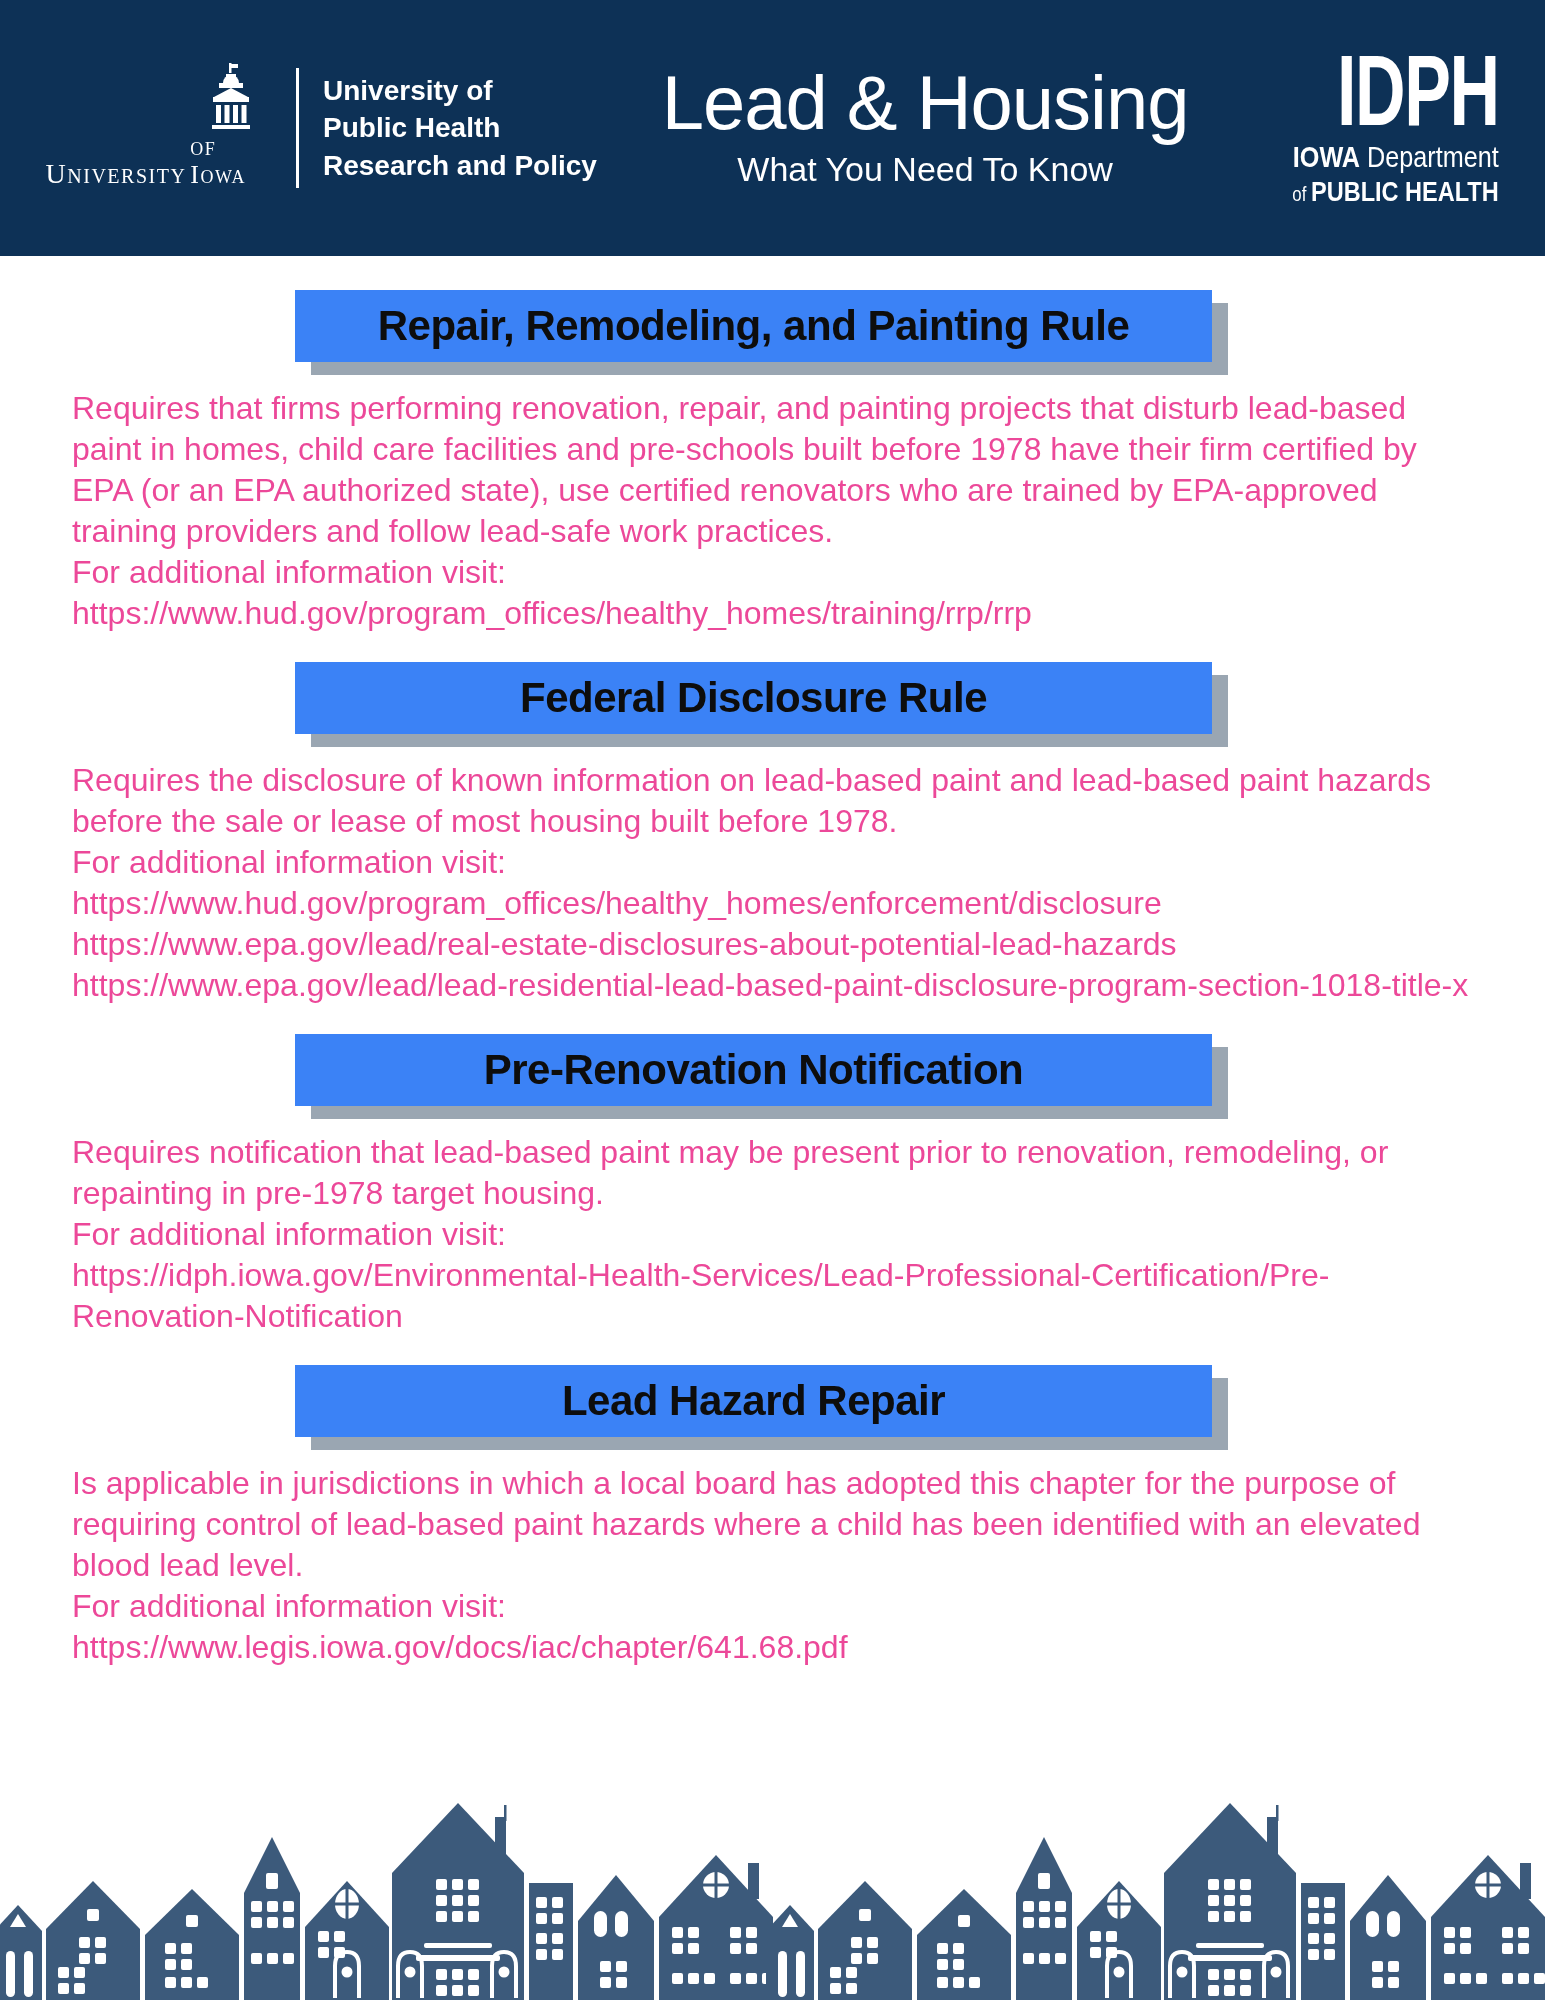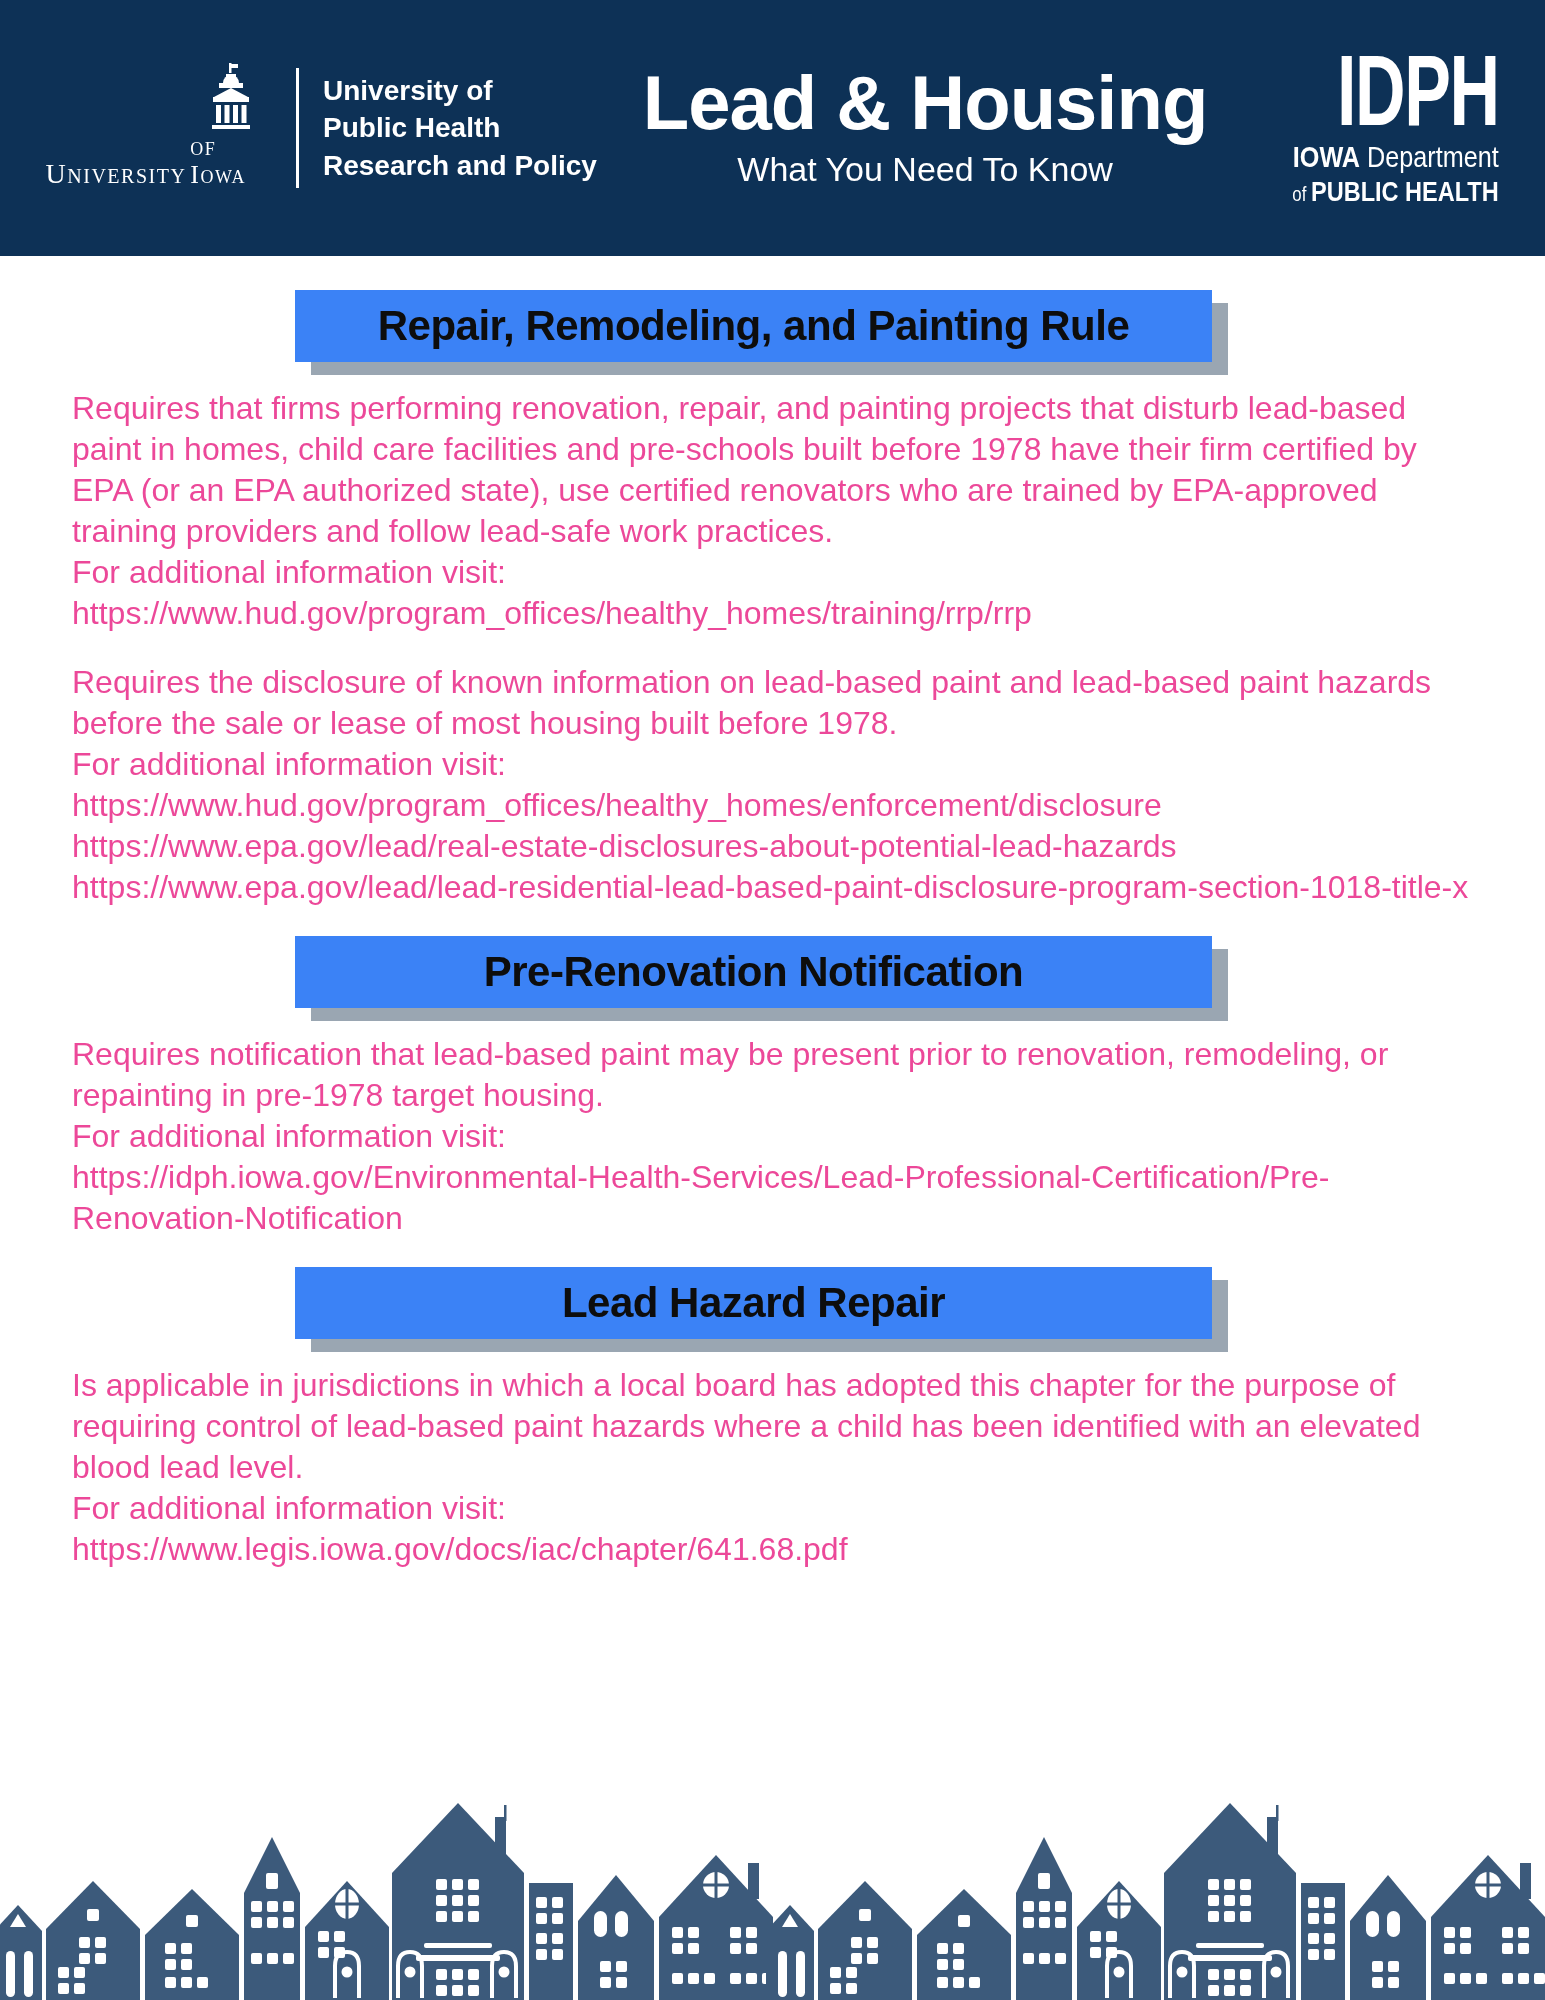--- a/index.html
+++ b/index.html
@@ -23,21 +23,21 @@
     letter-spacing:1.5px; line-height:1.08;
   }
   .ui-the    { font-size:22px; margin-right:82px; }
   .ui-univ   { font-size:28px; margin-right:4px; }
   .ui-ofiowa { font-size:26px; margin-right:30px; }
   .capitol { position:absolute; top:-6px; right:16px; }
   .logo-divider { width:3px; height:120px; background:#ffffff; margin:0 24px 0 20px; }
   .institute { font-size:28px; font-weight:bold; line-height:1.34; color:#fff; }
 
   .title-block { flex:1; text-align:center; margin-top:-8px; }
-  .page-title { font-size:76px; font-weight:700; letter-spacing:-1px; }
+  .page-title { font-size:76px; font-weight:400; letter-spacing:-1px; }
   .page-subtitle { font-size:34px; font-weight:400; margin-top:4px; }
 
   .idph { text-align:right; line-height:1; margin-top:-6px; }
   .idph-acronym {
     font-size:100px; font-weight:800; letter-spacing:-2px;
     transform:scaleX(0.70); transform-origin:100% 50%; line-height:0.92;
   }
   .idph-l2, .idph-l3 { transform:scaleX(0.84); transform-origin:100% 50%; margin-top:6px; white-space:nowrap; }
   .idph-l2 .b { font-size:30px; font-weight:800; }
   .idph-l2 .r { font-size:30px; font-weight:400; }
@@ -114,20 +114,23 @@
       <div class="banner-title">Repair, Remodeling, and Painting Rule</div>
     </div>
     <div class="section-text">
       <div>Requires that firms performing renovation, repair, and painting projects that disturb lead-based paint in homes, child care facilities and pre-schools built before 1978 have their firm certified by EPA (or an EPA authorized state), use certified renovators who are trained by EPA-approved training providers and follow lead-safe work practices.</div>
       <div>For additional information visit:</div>
       <div class="url">https://www.hud.gov/program_offices/healthy_homes/training/rrp/rrp</div>
     </div>
   </div>
 
   <div class="section">
+    <div class="banner">
+      <div class="banner-title">Federal Disclosure Rule</div>
+    </div>
     <div class="section-text">
       <div>Requires the disclosure of known information on lead-based paint and lead-based paint hazards before the sale or lease of most housing built before 1978.</div>
       <div>For additional information visit:</div>
       <div class="url">https://www.hud.gov/program_offices/healthy_homes/enforcement/disclosure</div>
       <div class="url">https://www.epa.gov/lead/real-estate-disclosures-about-potential-lead-hazards</div>
       <div class="url">https://www.epa.gov/lead/lead-residential-lead-based-paint-disclosure-program-section-1018-title-x</div>
     </div>
   </div>
 
   <div class="section">

